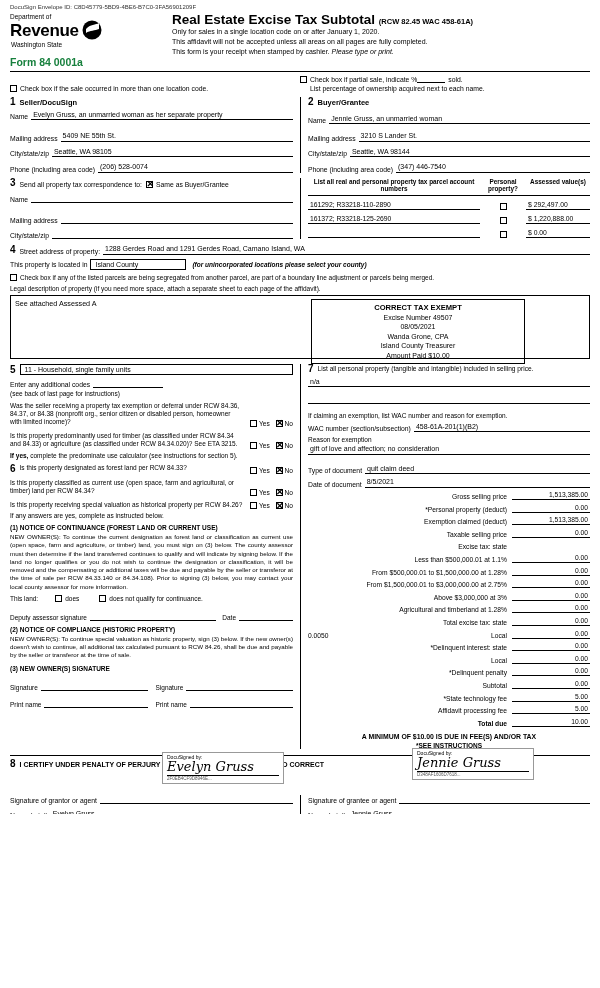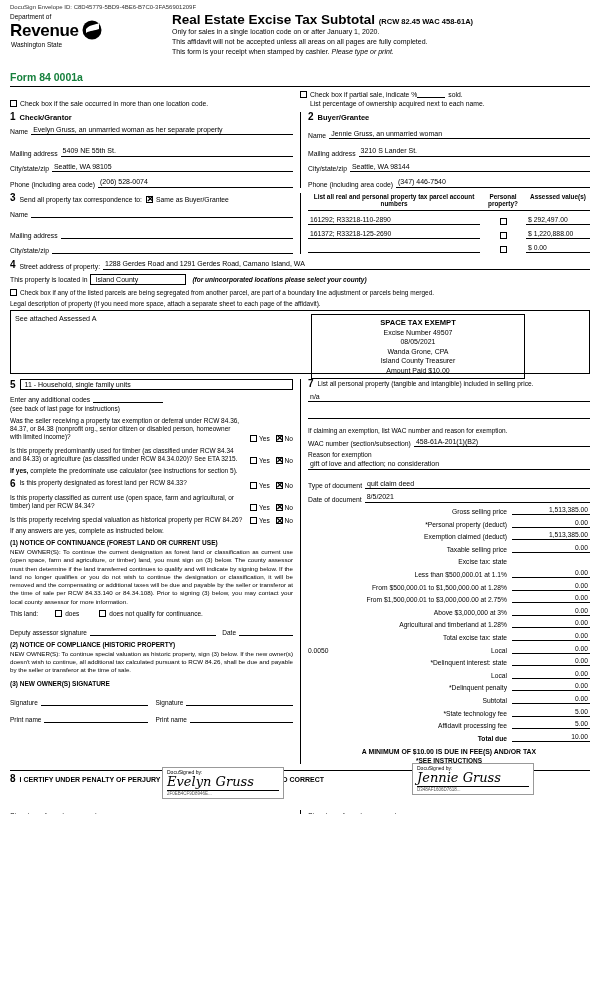--- a/index.html
+++ b/index.html
@@ -9,21 +9,21 @@
         position:relative;overflow:hidden}
   .envelope{font-size:6px;color:#333}
   
   .hdr{display:flex;margin-top:3px}
   .logoblk{width:158px;flex-shrink:0}
   .deptsmall{font-size:6.5px}
   .bigrow{display:flex;align-items:center}
   .deptbig{font-size:17px;font-weight:bold;letter-spacing:-.3px}
   .logo{margin-left:3px}
   .state{font-size:6.5px;margin-left:1px}
-  .formno{margin-top:23px;font-size:10.5px;font-weight:bold;color:#17803d}
+  .formno{margin-top:8px;font-size:10.5px;font-weight:bold;color:#17803d}
   .titleblk{padding-left:4px}
   .title{font-size:13.5px;font-weight:bold;line-height:1.05}
   .rcw{font-size:7.5px;font-weight:bold}
   .note{font-size:7px;line-height:1.45}
   .it{font-style:italic}
   hr{border:0;border-top:1px solid #000;margin:3px 0 2px}
   
   .cb{display:inline-block;width:7px;height:7px;border:1px solid #000;position:relative;
       vertical-align:-1px;margin-right:3px;flex-shrink:0;background:#fff}
   .cb.checked::after{content:"\2715";position:absolute;top:-2.5px;left:-0.5px;font-size:9px;font-weight:bold}
@@ -140,21 +140,21 @@
       <span class="fillfix" style="width:28px"></span>
       <span style="margin-left:3px">sold.</span>
       <span class="pctline2">List percentage of ownership acquired next to each name.</span>
     </div>
   </div>
 
   <div class="cols">
     <div class="cL">
       <div class="fline">
           <span class="snum">1</span>
-        <span class="stitle">Check/Grantor</span>
+        <span class="stitle">Seller/DocuSign</span>
         </div>
       <div class="fline mt4">
           <span class="lab">Name</span>
         <span class="fill">Evelyn Gruss, an unmarried woman as her separate property</span>
         </div>
       <div class="fline mt12">
           <span class="lab">Mailing address</span>
         <span class="fill">5409 NE 55th St.</span>
         </div>
       <div class="fline mt6">
@@ -251,21 +251,21 @@
       <span class="smallnote">Check box if any of the listed parcels are being segregated from another parcel, are part of a boundary line adjustment or parcels being merged.</span>
       </div>
     <div class="fline mt4">
         <span class="smallnote">Legal description of property (if you need more space, attach a separate sheet to each page of the affidavit).</span>
       </div>
   </div>
 
   <div class="legalbox">
     <span>See attached Assessed A</span>
     <div class="stamp">
-      <div class="s1">SPACE TAX EXEMPT</div>
+      <div class="s1">CORRECT TAX EXEMPT</div>
       <div>Excise Number 49507</div>
       <div>08/05/2021</div>
       <div>Wanda Grone, CPA</div>
       <div>Island County Treasurer</div>
       <div>Amount Paid $10.00</div>
     </div>
   </div>
 
   <div class="cols">
     <div class="cL">

